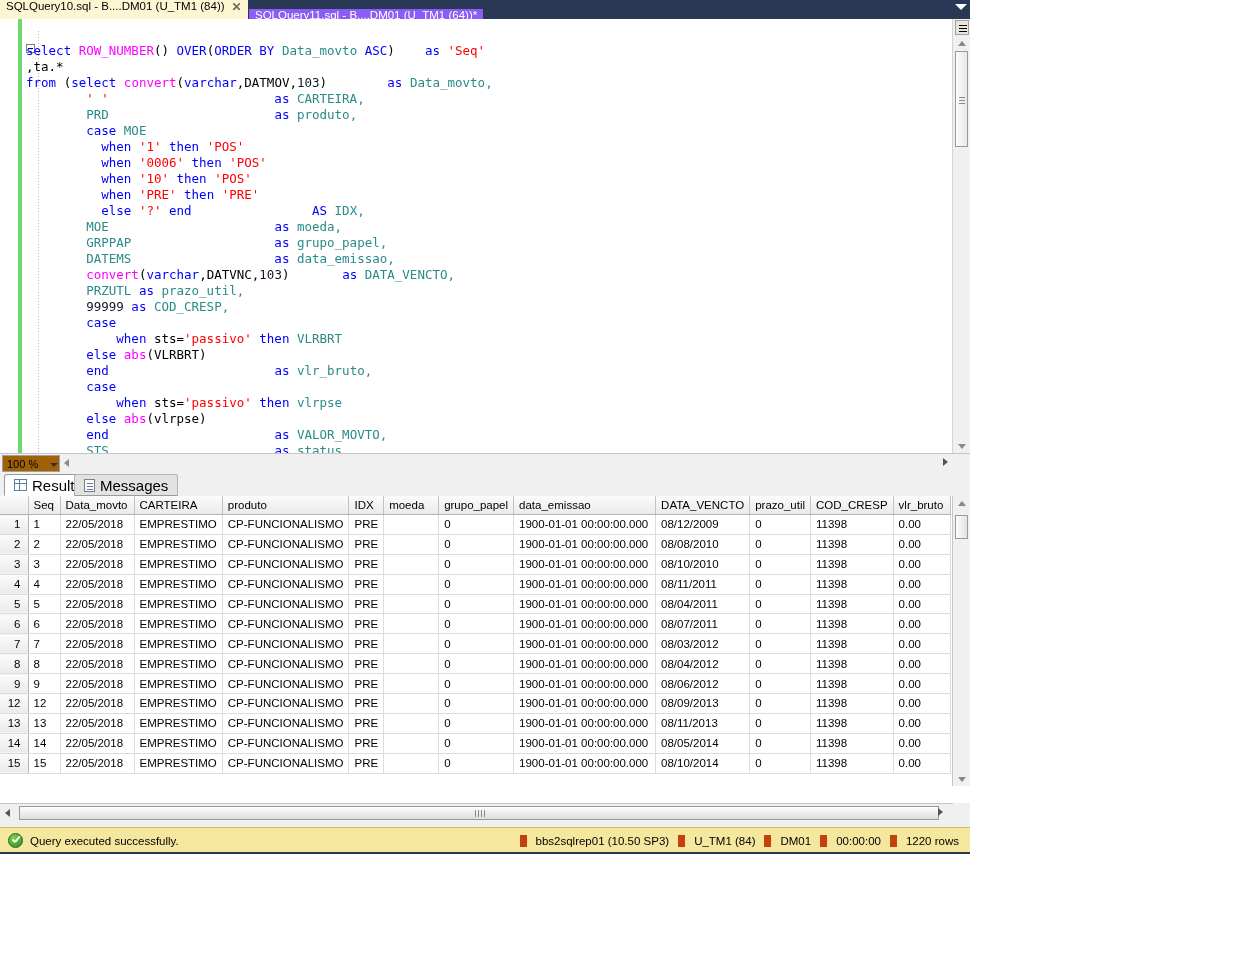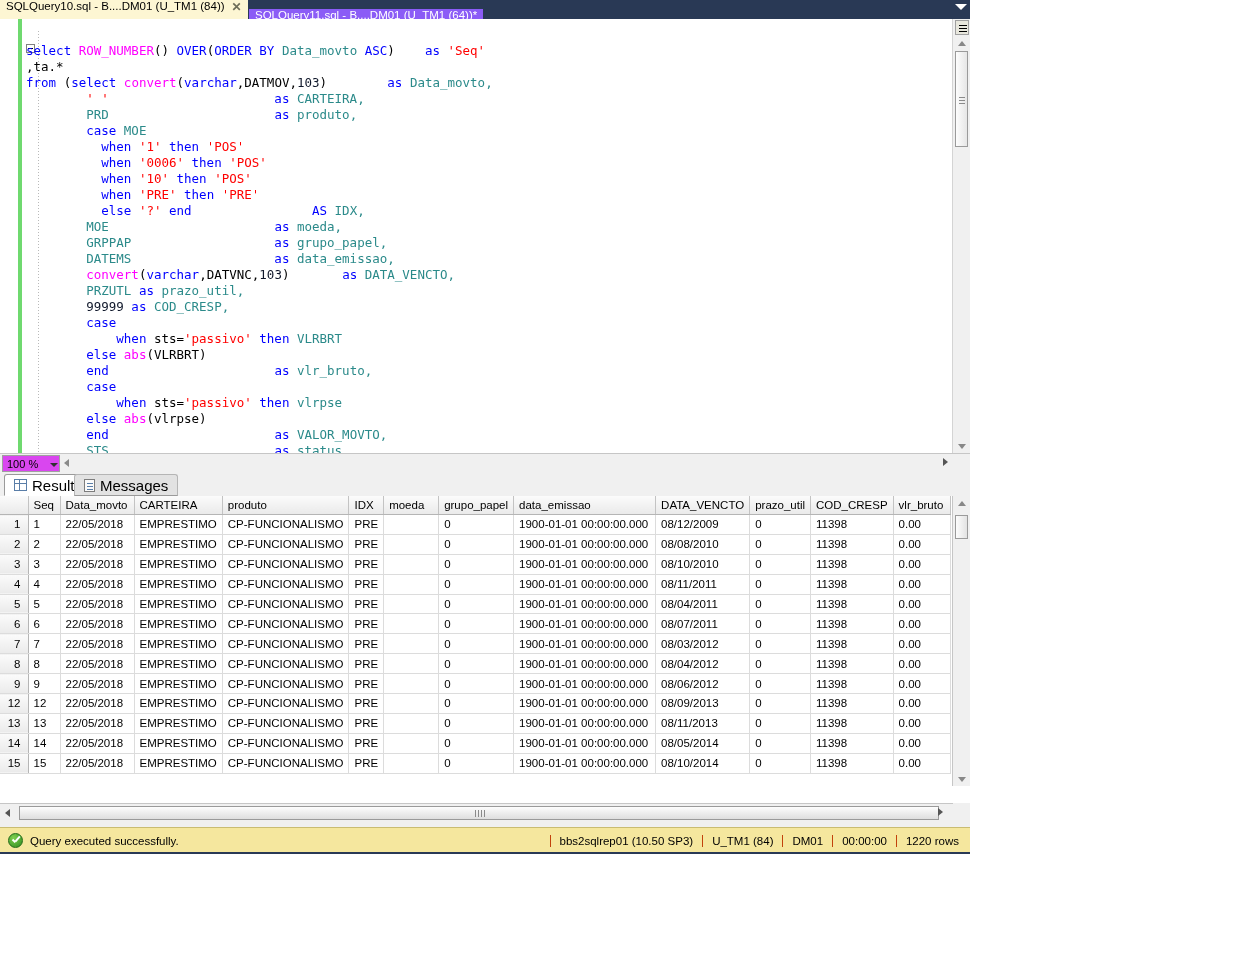--- a/index.html
+++ b/index.html
@@ -44,21 +44,21 @@
   .sbarrow{position:absolute;left:5px;width:0;height:0;border-left:4px solid transparent;border-right:4px solid transparent;}
   .sbarrow.up{top:22px;border-bottom:5px solid #888;}
   .sbarrow.dn{bottom:4px;border-top:5px solid #888;}
   .vthumb{position:absolute;left:2px;top:32px;width:13px;height:96px;
           background:linear-gradient(to right,#fdfdfd,#e6e6e6);border:1px solid #9a9a9a;box-sizing:border-box;}
   .vthumb i{position:absolute;left:3px;width:6px;height:1px;background:#8a8a8a;}
   .vthumb i.a{top:45px;} .vthumb i.b{top:48px;} .vthumb i.c{top:51px;}
 
   
   .zoombar{position:absolute;left:0;top:453px;width:970px;height:19px;background:#f0f0f0;border-top:1px solid #c6c6c6;}
-  .zoomsel{position:absolute;left:2px;top:1px;width:58px;height:17px;background:#d946ef;border:1px solid #a0a0a0;
+  .zoomsel{position:absolute;left:2px;top:1px;width:58px;height:17px;background:#a16207;border:1px solid #a0a0a0;
            font-size:11px;line-height:16px;padding-left:4px;box-sizing:border-box;color:#000;}
   .zoomcv{position:absolute;left:47px;top:7px;width:0;height:0;border-left:4px solid transparent;border-right:4px solid transparent;border-top:4px solid #303030;}
   .hsb-left{position:absolute;left:64px;top:5px;width:0;height:0;border-top:4px solid transparent;border-bottom:4px solid transparent;border-right:5px solid #8a8a8a;}
   .hsb-right{position:absolute;right:22px;top:458px;width:0;height:0;border-top:4px solid transparent;border-bottom:4px solid transparent;border-left:5px solid #555;}
 
   
   .restabs{position:absolute;left:0;top:472px;width:970px;height:24px;background:#f0f0f0;border-bottom:1px solid #9a9a9a;}
   .rtab{position:absolute;top:2px;height:22px;display:flex;align-items:center;gap:5px;
         font-size:15px;padding:0 9px;box-sizing:border-box;color:#000;}
   .rtab.sel{left:4px;background:#ffffff;border:1px solid #9a9a9a;border-bottom:1px solid #ffffff;border-radius:3px 3px 0 0;}
@@ -90,21 +90,21 @@
   .ghthumb i{position:absolute;top:3px;width:1px;height:7px;background:#8a8a8a;}
 
   
   .status{position:absolute;left:0;top:827px;width:970px;height:25px;background:#f5e79e;
           border-top:1px solid #c9bc72;display:flex;align-items:center;font-size:11.5px;color:#000;}
   .chk{width:15px;height:15px;border-radius:50%;background:radial-gradient(circle at 35% 30%,#7fd04f,#2e8b20);
        margin:0 7px 0 8px;position:relative;border:1px solid #236b18;box-sizing:border-box;}
   .chk:before{content:"";position:absolute;left:3px;top:6px;width:4px;height:1.8px;background:#fff;transform:rotate(45deg);}
   .chk:after{content:"";position:absolute;left:5px;top:4px;width:7px;height:1.8px;background:#fff;transform:rotate(-50deg);}
   .sright{position:absolute;right:2px;display:flex;align-items:center;}
-  .sright span{padding:0 9px;border-left:1px solid #c2410c;}
+  .sright span{padding:0 9px;border-left:7px solid #c2410c;}
   .appedge{position:absolute;left:0;top:852px;width:970px;height:2px;background:#293955;}
 </style>
 </head>
 <body>
 
 <div id="app">
 
   <div class="tabstrip">
     <div class="tab active" id="tab0">
       <span>SQLQuery10.sql - B....DM01 (U_TM1 (84))</span>

